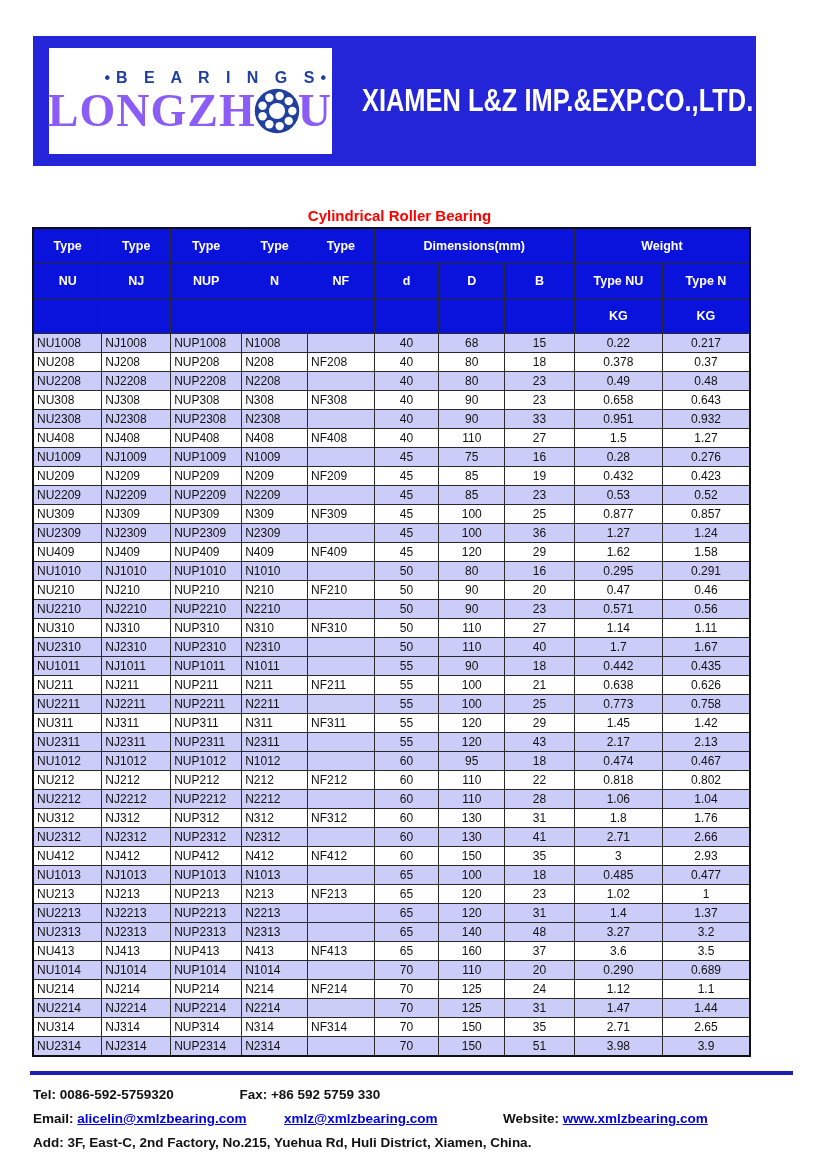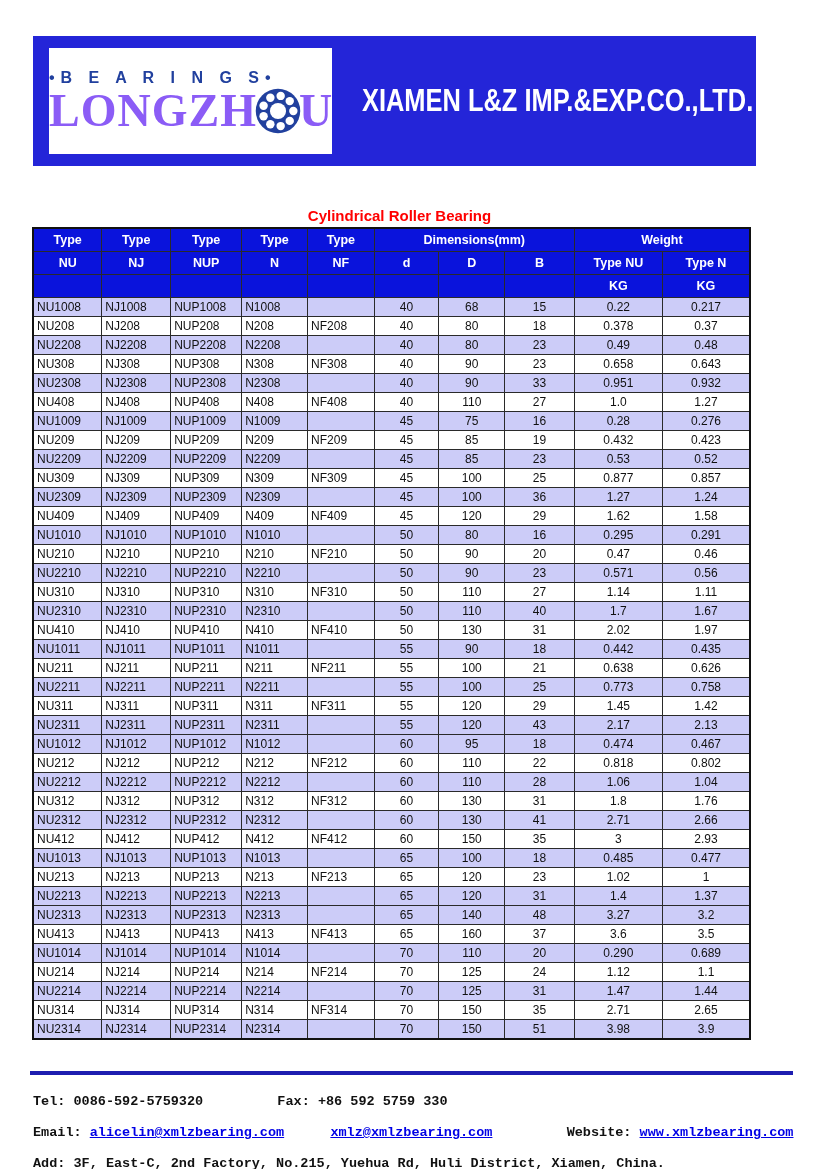--- a/index.html
+++ b/index.html
@@ -16,21 +16,21 @@
     position:absolute; left:33px; top:36px;
     width:723px; height:130px;
     background:#2425d8;
     display:flex; align-items:center;
   }
   .logo-box {
     background:#ffffff;
     width:283px; height:106px;
     margin-left:16px;
     display:flex; flex-direction:column;
-    align-items:flex-start; justify-content:center;
+    align-items:flex-end; justify-content:center;
     padding-top:2px;
   }
   .brand-top {
     color:#21409e;
     font-weight:bold;
     font-size:16px;
     letter-spacing:6px;
     line-height:1;
     white-space:nowrap;
   }
@@ -76,21 +76,21 @@
   table.bearing, table.bearing td, table.bearing th {
     border:1px solid #2a2a2a;
   }
   table.bearing { border:2px solid #111; }
   thead th {
     background:#0a13dc;
     color:#ffffff;
     font-weight:bold;
     font-size:12.5px;
     height:19px;
-    padding:4px;
+    padding:10px;
     text-align:center;
   }
   tbody td { height:19px; padding:0 2px; overflow:hidden; white-space:nowrap; }
   td.cell-text { text-align:left; padding-left:3px; }
   td.cell-num  { text-align:center; }
   tr.lav td { background:#ccccf8; }
   tr.wht td { background:#ffffff; }
   col.c-nu{width:9.6%} col.c-nj{width:9.6%} col.c-nup{width:9.9%}
   col.c-n{width:9.2%}  col.c-nf{width:9.3%} col.c-d{width:9.0%}
   col.c-dd{width:9.2%} col.c-b{width:9.7%}  col.c-wnu{width:12.3%}
@@ -101,21 +101,21 @@
     width:763px; height:4px;
     background:#1d1db0;
   }
   .footer {
     position:absolute; left:33px; top:1080px;
     width:763px;
     font-weight:bold;
     font-size:13.5px;
     color:#111;
   }
-  .footer .line { margin-top:13px; line-height:18px; white-space:nowrap;font-family:Liberation Mono, monospace; }
+  .footer .line { margin-top:6px; line-height:18px; white-space:nowrap; }
   .footer a, .footer .link {
     color:#0000e6;
     text-decoration:underline;
     cursor:pointer;
   }
   .gap-lg { display:inline-block; width:58px; }
   .gap-md { display:inline-block; width:30px; }
 </style>
 </head>
 <body>
@@ -259,21 +259,21 @@
         </tr>
         <tr class="wht">
           <td class="cell-text">NU408</td>
           <td class="cell-text">NJ408</td>
           <td class="cell-text">NUP408</td>
           <td class="cell-text">N408</td>
           <td class="cell-text">NF408</td>
           <td class="cell-num">40</td>
           <td class="cell-num">110</td>
           <td class="cell-num">27</td>
-          <td class="cell-num">1.0</td>
+          <td class="cell-num">1.5</td>
           <td class="cell-num">1.27</td>
         </tr>
         <tr class="lav">
           <td class="cell-text">NU1009</td>
           <td class="cell-text">NJ1009</td>
           <td class="cell-text">NUP1009</td>
           <td class="cell-text">N1009</td>
           <td class="cell-text"></td>
           <td class="cell-num">45</td>
           <td class="cell-num">75</td>
@@ -393,32 +393,20 @@
           <td class="cell-text">NU2310</td>
           <td class="cell-text">NJ2310</td>
           <td class="cell-text">NUP2310</td>
           <td class="cell-text">N2310</td>
           <td class="cell-text"></td>
           <td class="cell-num">50</td>
           <td class="cell-num">110</td>
           <td class="cell-num">40</td>
           <td class="cell-num">1.7</td>
           <td class="cell-num">1.67</td>
-        </tr>
-        <tr class="wht">
-          <td class="cell-text">NU410</td>
-          <td class="cell-text">NJ410</td>
-          <td class="cell-text">NUP410</td>
-          <td class="cell-text">N410</td>
-          <td class="cell-text">NF410</td>
-          <td class="cell-num">50</td>
-          <td class="cell-num">130</td>
-          <td class="cell-num">31</td>
-          <td class="cell-num">2.02</td>
-          <td class="cell-num">1.97</td>
         </tr>
         <tr class="lav">
           <td class="cell-text">NU1011</td>
           <td class="cell-text">NJ1011</td>
           <td class="cell-text">NUP1011</td>
           <td class="cell-text">N1011</td>
           <td class="cell-text"></td>
           <td class="cell-num">55</td>
           <td class="cell-num">90</td>
           <td class="cell-num">18</td>

